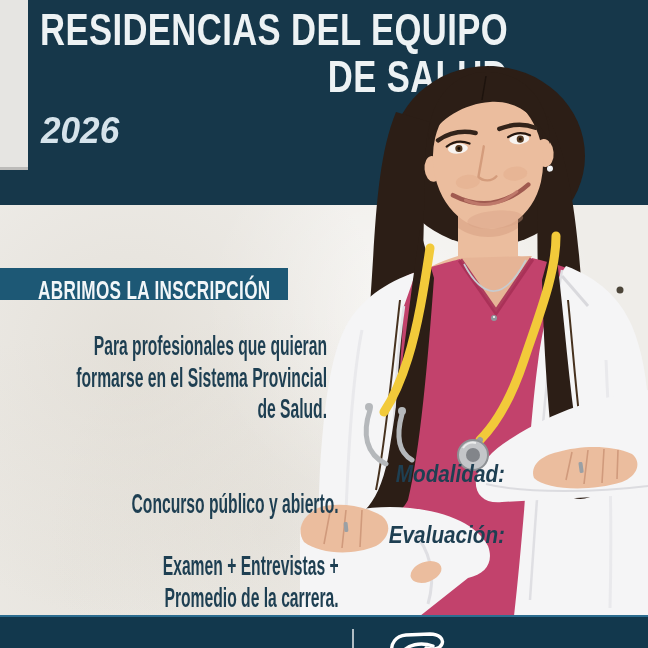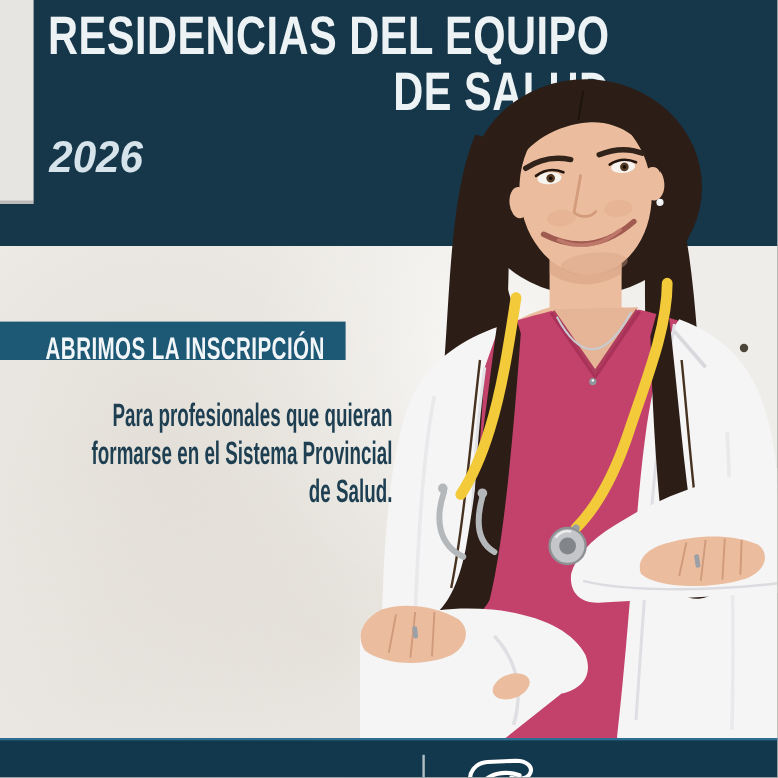--- a/index.html
+++ b/index.html
@@ -182,20 +182,27 @@
   </svg>
 
   <div class="banner">
     <span class="blabel">ABRIMOS LA INSCRIPCIÓN</span>
   </div>
 
   <div class="intro sq">Para profesionales que quieran
 formarse en el Sistema Provincial
 de Salud.</div>
 
+  <div class="details">
+    <div class="dlabel sq">Modalidad:</div>
+    <div class="dtext sq">Concurso público y abierto.</div>
+    <div class="dlabel second sq">Evaluación:</div>
+    <div class="dtext multi sq">Examen + Entrevistas +
+Promedio de la carrera.</div>
+  </div>
 
   <div class="footer">
     <div class="fdiv"></div>
     <svg class="flogo" viewBox="0 0 60 26">
       <path d="M4 25 C2 14 8 7 18 6 L42 5 C51 5 56 10 54 15 C52 20 45 21 38 19" stroke="#FFFFFF" stroke-width="3.4" fill="none" stroke-linecap="round"></path>
       <path d="M13 25 C19 15 33 13 45 17" stroke="#FFFFFF" stroke-width="3.4" fill="none" stroke-linecap="round"></path>
     </svg>
   </div>
 
 </div>

